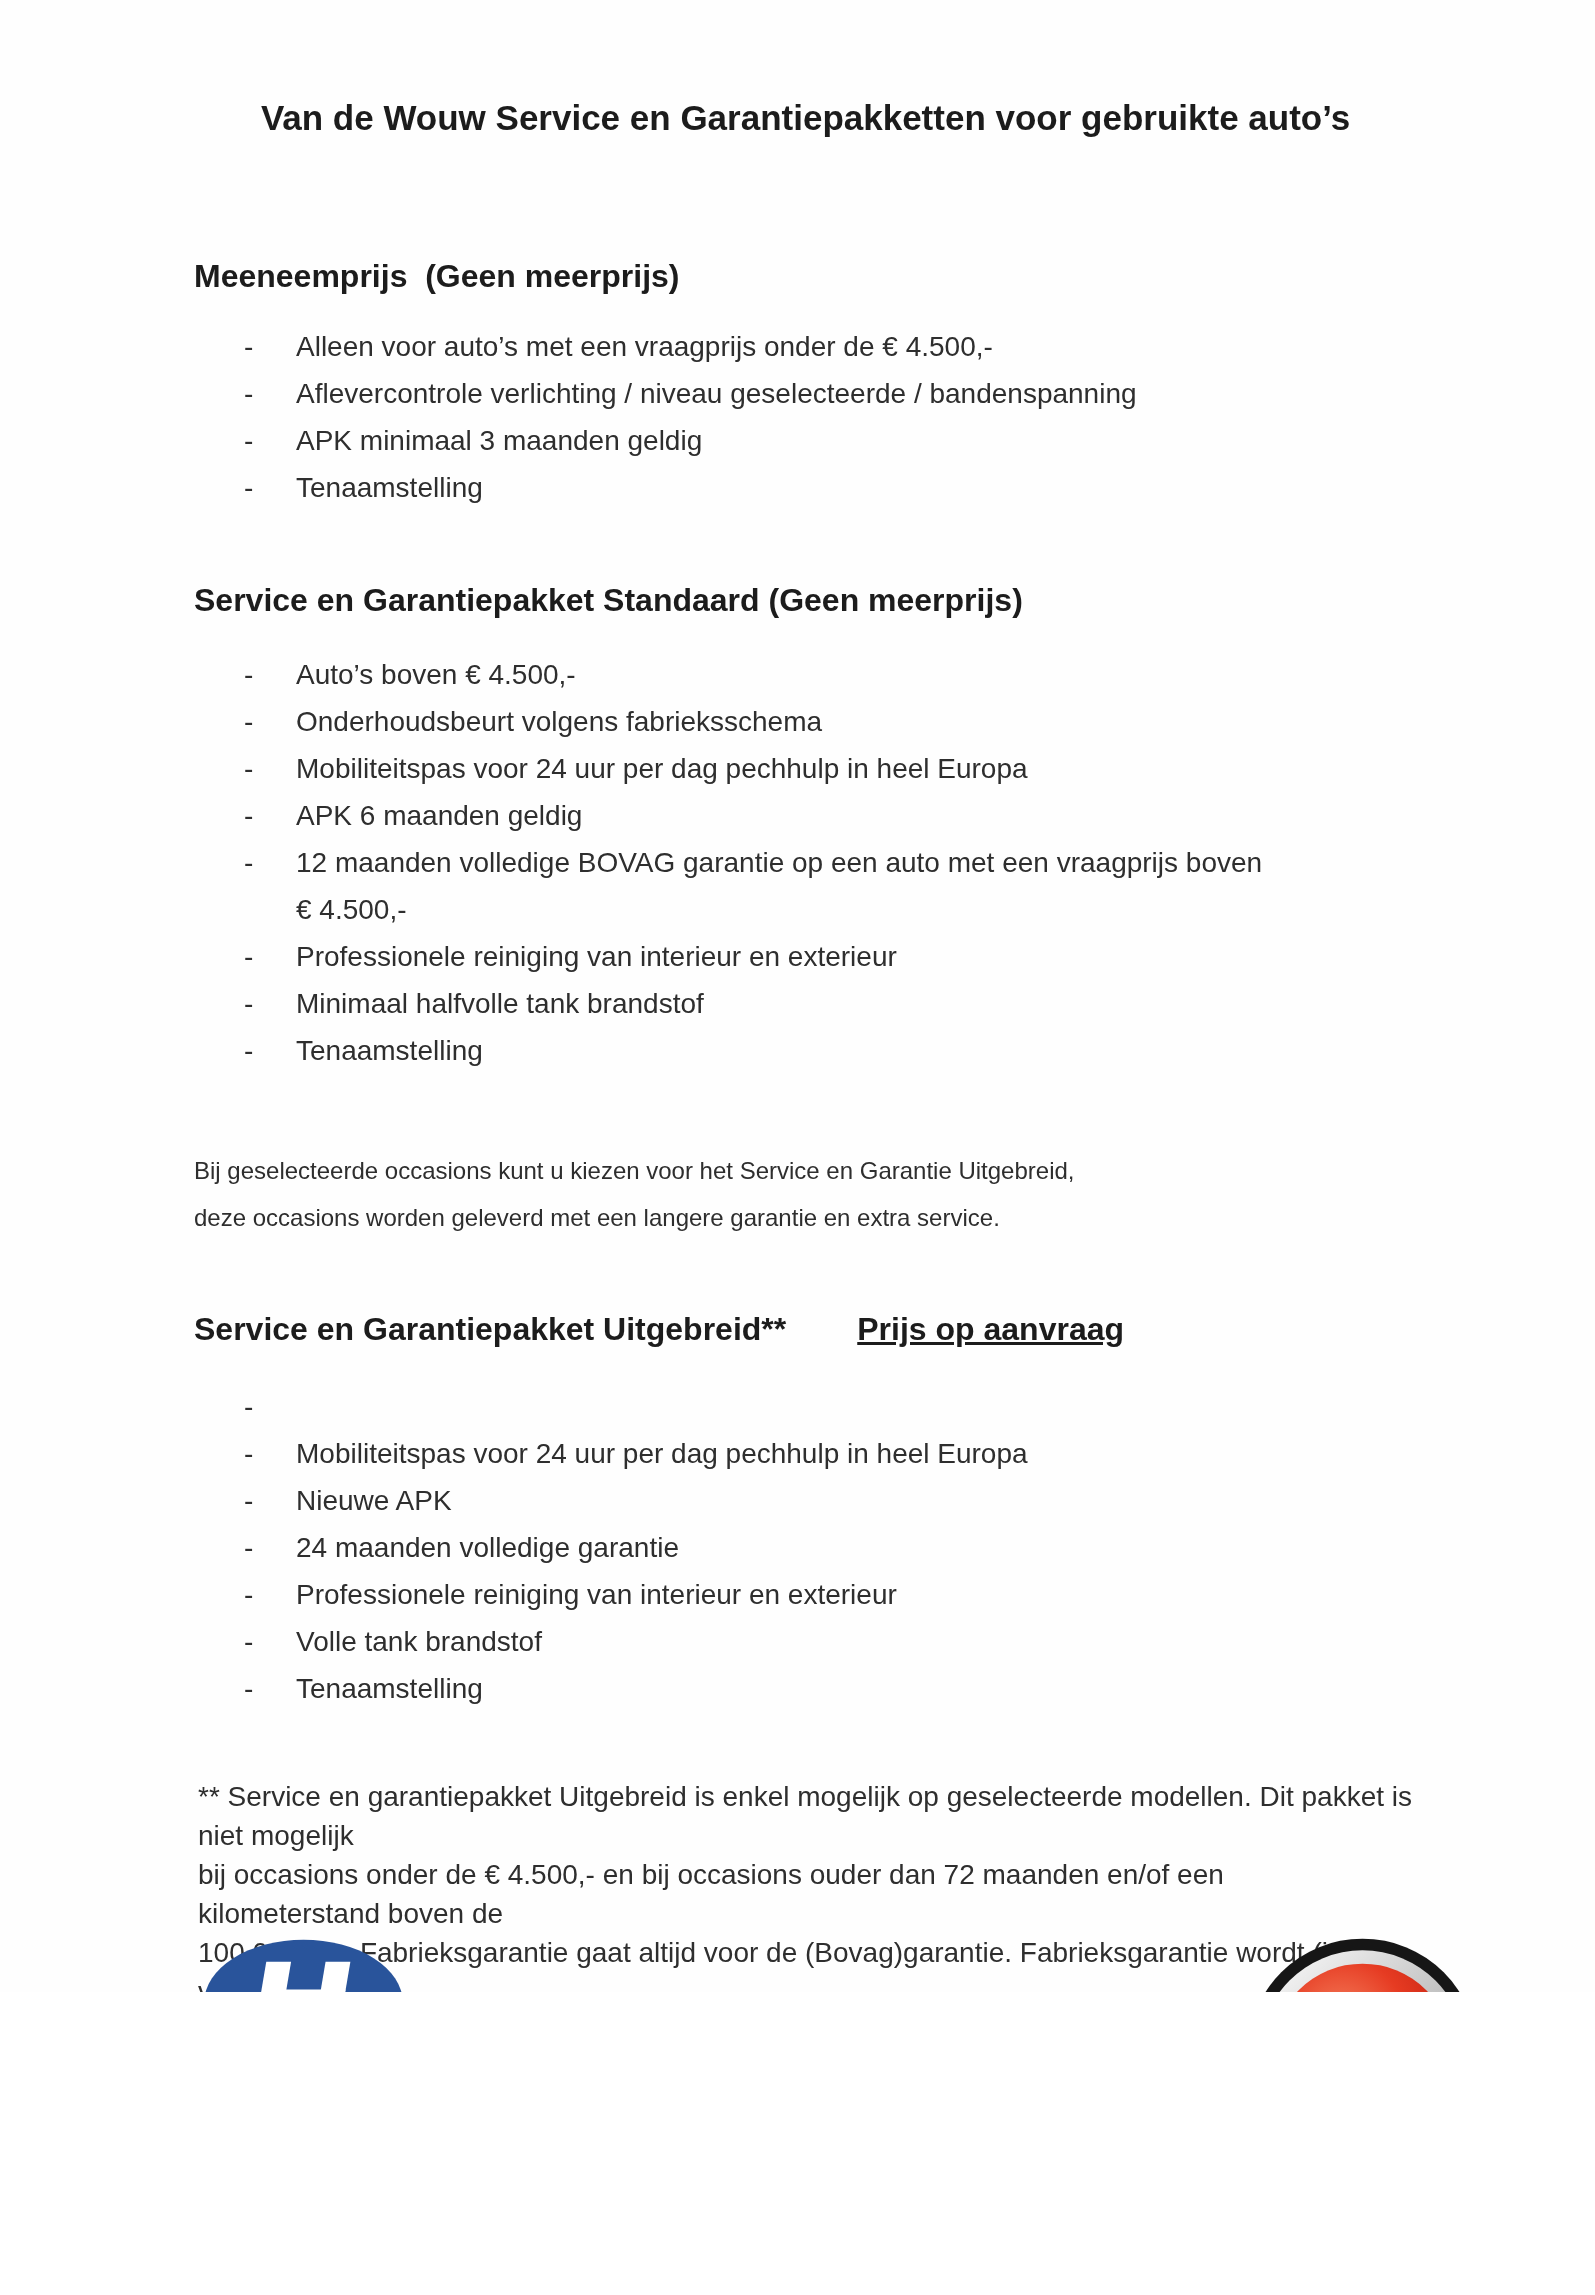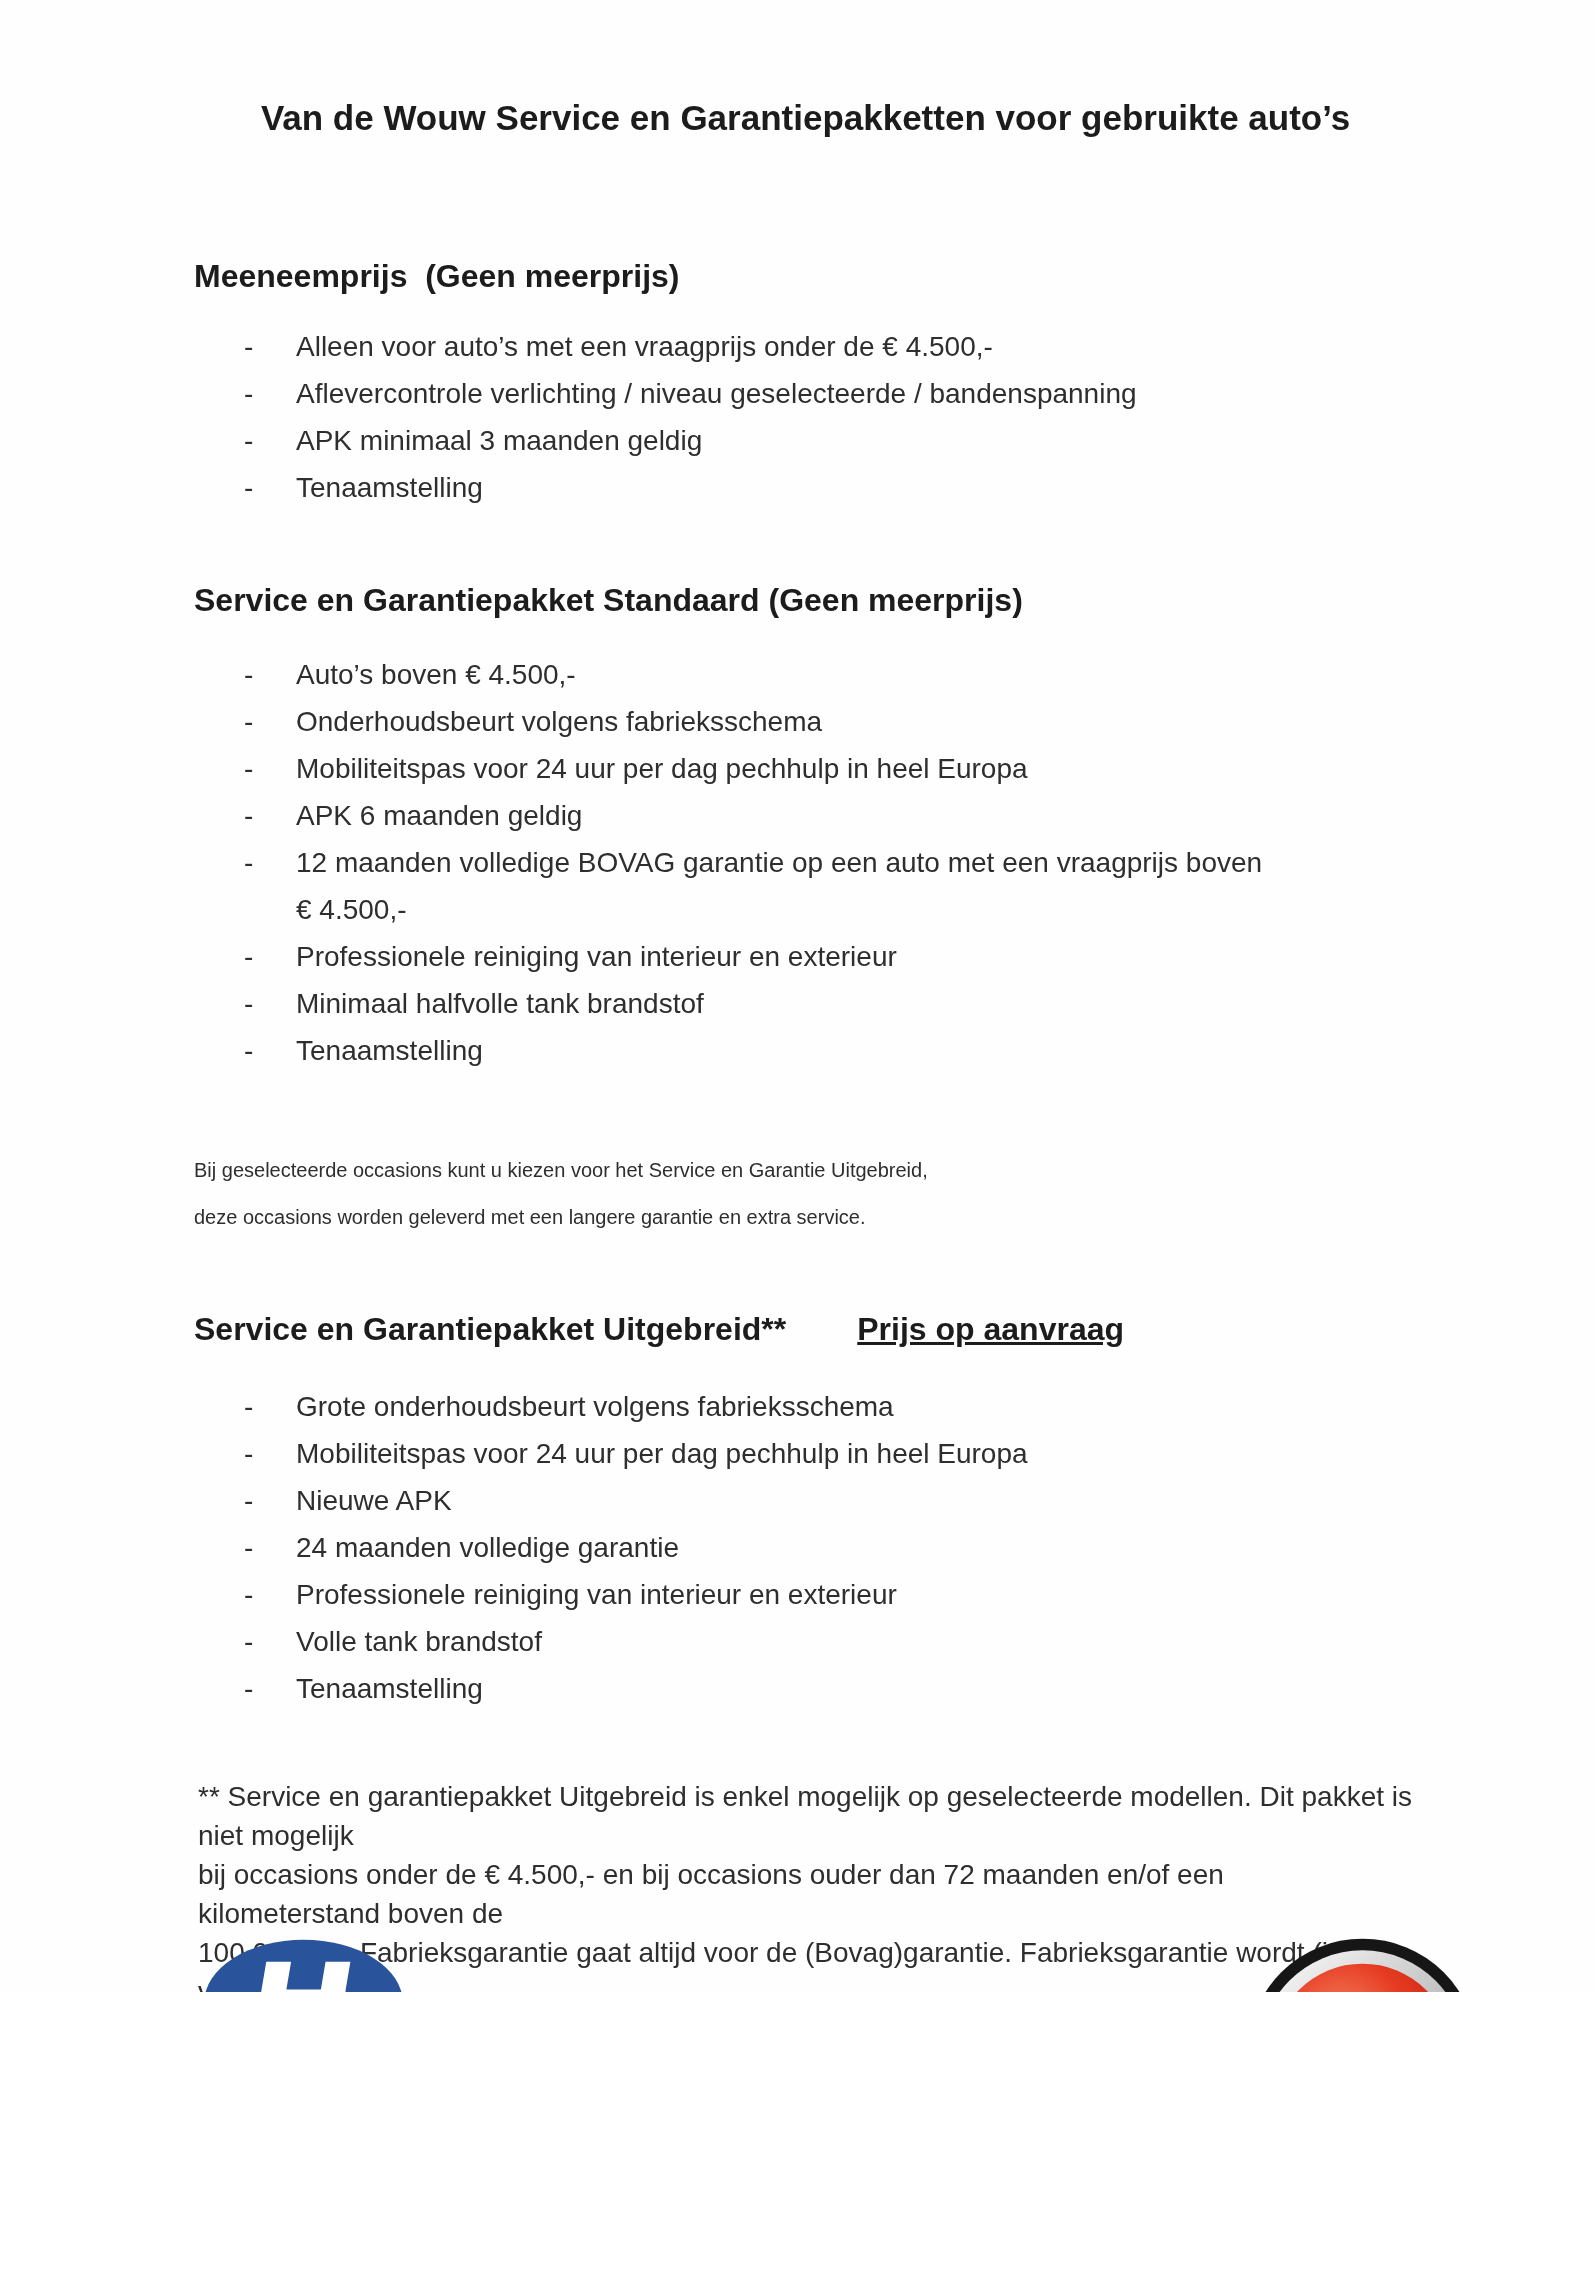--- a/index.html
+++ b/index.html
@@ -24,21 +24,21 @@
   .h-row{margin-top:70px;display:flex;align-items:baseline;}
   .h-row .price{margin-left:71px;text-decoration:underline;}
 
   ul.bullets{list-style:none;margin:28px 0 0;padding:0;font-size:28px;line-height:47px;color:var(--text);}
   ul.mt38{margin-top:32px;}
   ul.mt42{margin-top:35px;}
   ul.bullets li{display:flex;padding-left:50px;}
   ul.bullets .dash{flex:none;width:52px;}
   ul.bullets .btext{white-space:pre-wrap;}
 
-  p.intro{margin:73px 0 0;font-size:20px;line-height:47px;white-space:pre-wrap;color:var(--text);}
+  p.intro{margin:73px 0 0;font-size:24px;line-height:47px;white-space:pre-wrap;color:var(--text);}
   p.footnote{margin:65px 4px 0;font-size:28px;line-height:39px;white-space:pre-wrap;color:var(--text);}
 
   .logos{position:absolute;left:0;top:1930px;width:1596px;height:366px;}
 
   
   .logo-hyundai{position:absolute;left:125px;top:0;width:357px;text-align:center;}
   .hyundai-oval{display:block;width:249px;height:131px;margin:6.6px auto 0;}
   .hyundai-word{display:block;margin-top:18.3px;font-size:66px;line-height:66px;font-weight:bold;
                 letter-spacing:5px;color:var(--hyundai-blue);transform:scaleY(1.15);
                 transform-origin:center top;white-space:nowrap;}
@@ -129,21 +129,20 @@
     <p class="intro">Bij geselecteerde occasions kunt u kiezen voor het Service en Garantie Uitgebreid,
 deze occasions worden geleverd met een langere garantie en extra service.</p>
 
     <div class="h-row">
       <h2>Service en Garantiepakket Uitgebreid**</h2>
       <h2 class="price">Prijs op aanvraag</h2>
     </div>
     <ul class="bullets mt42">
         <li>
           <span class="dash">-</span>
-          <span class="btext">Grote onderhoudsbeurt volgens fabrieksschema</span>
         </li>
         <li>
           <span class="dash">-</span>
           <span class="btext">Mobiliteitspas voor 24 uur per dag pechhulp in heel Europa</span>
         </li>
         <li>
           <span class="dash">-</span>
           <span class="btext">Nieuwe APK</span>
         </li>
         <li>

